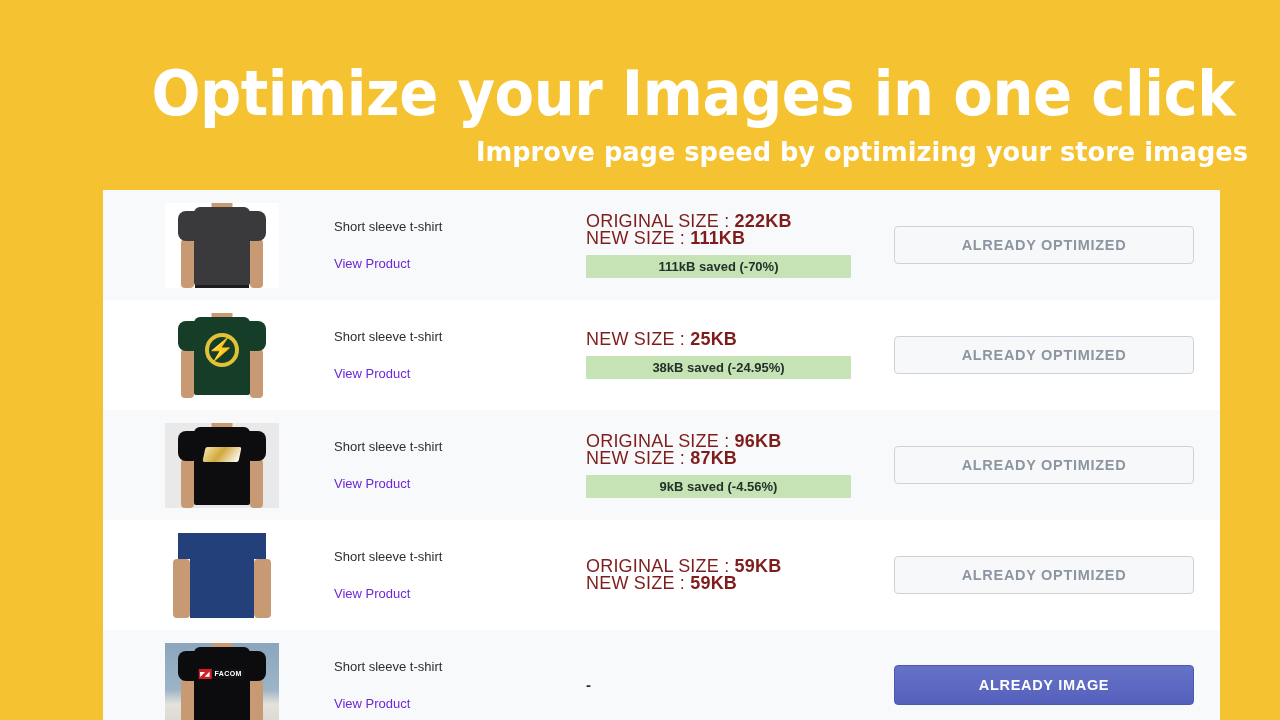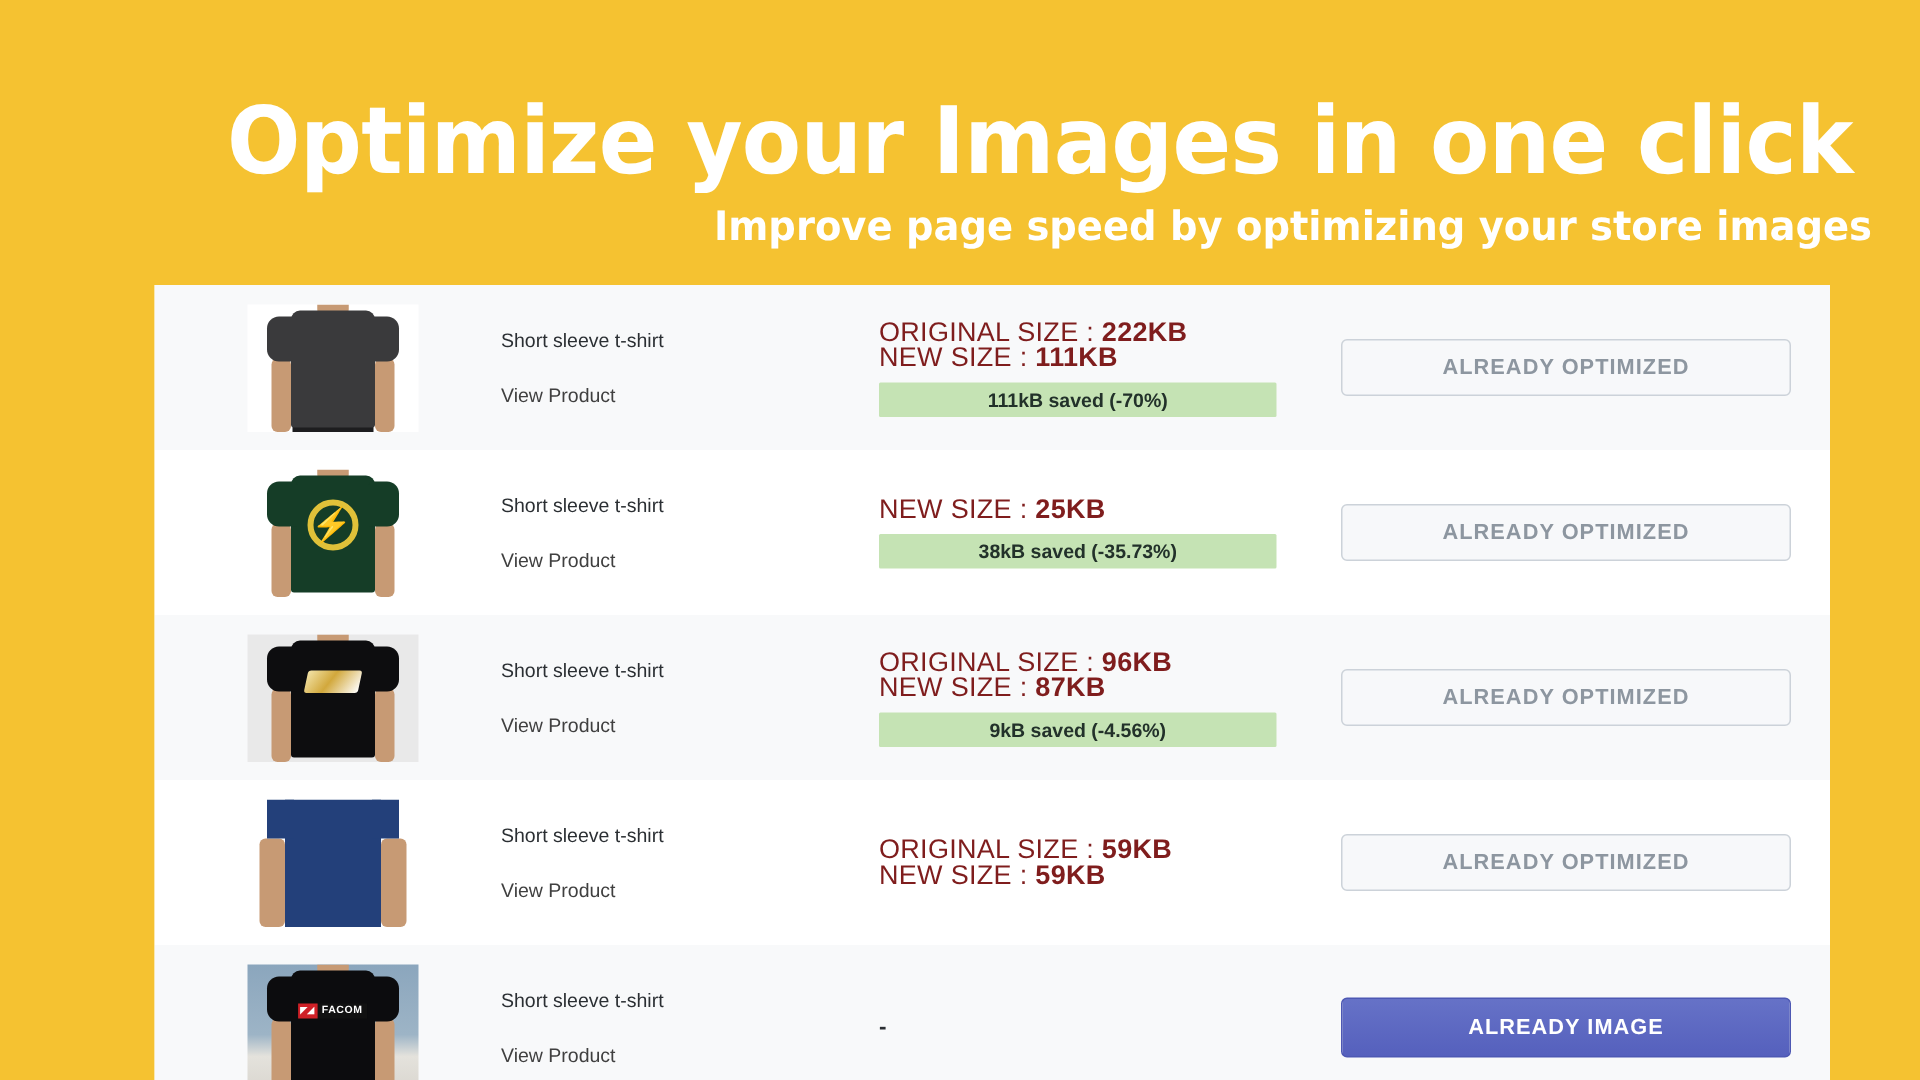--- a/index.html
+++ b/index.html
@@ -203,21 +203,21 @@
     flex: 0 0 260px;
     padding-left: 10px;
   }
   .prod-title {
     color: #2b2f33;
     font-size: 13px;
     line-height: 22px;
     font-weight: 400;
   }
   .prod-link {
-    color: #404040;
+    color: #6d28d9;
     font-size: 13px;
     line-height: 20px;
     margin-top: 16px;
     cursor: pointer;
   }
 
   
   .stats-cell {
     flex: 0 0 305px;
     padding-left: 2px;
@@ -341,21 +341,21 @@
       </div>
       <div class="title-cell">
         <div class="prod-title">Short sleeve t-shirt</div>
         <div class="prod-link">View Product</div>
       </div>
       <div class="stats-cell">
         <div class="stat-line">
           <span>NEW SIZE :</span>
           <b>25KB</b>
         </div>
-        <div class="saved-bar">38kB saved (-35.73%)</div>
+        <div class="saved-bar">38kB saved (-24.95%)</div>
       </div>
       <div class="action-cell">
         <div class="btn btn-disabled">ALREADY OPTIMIZED</div>
       </div>
     </div>
 
     <div class="row alt">
       <div class="thumb-cell">
         <div class="thumb bg-gray">
           <div class="neck"></div>

